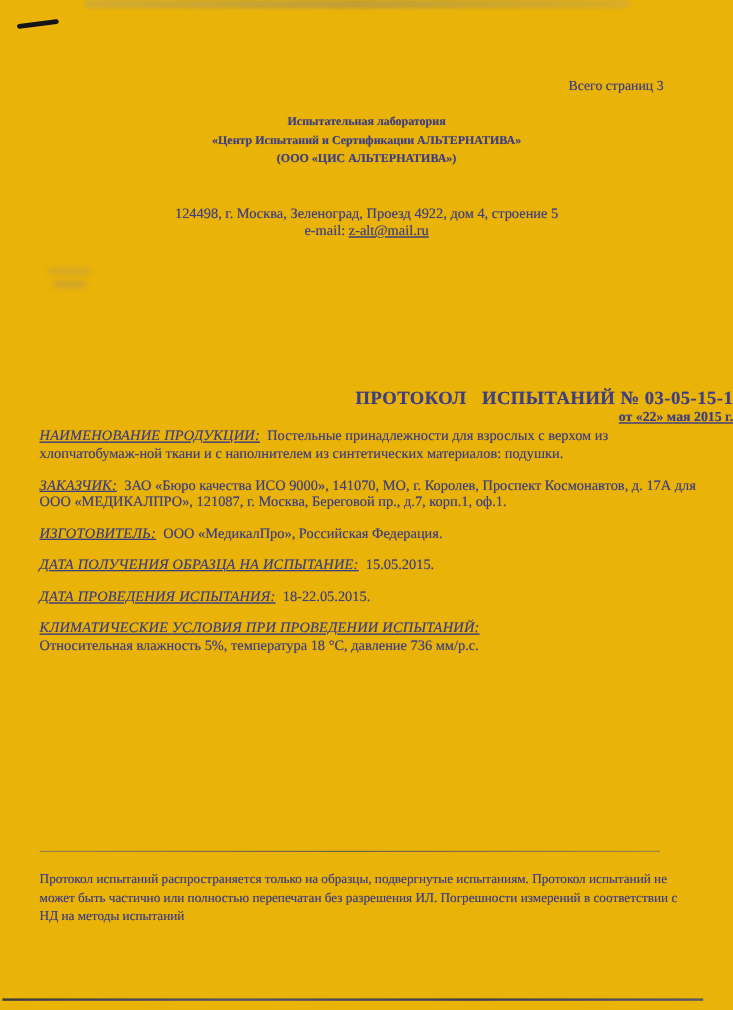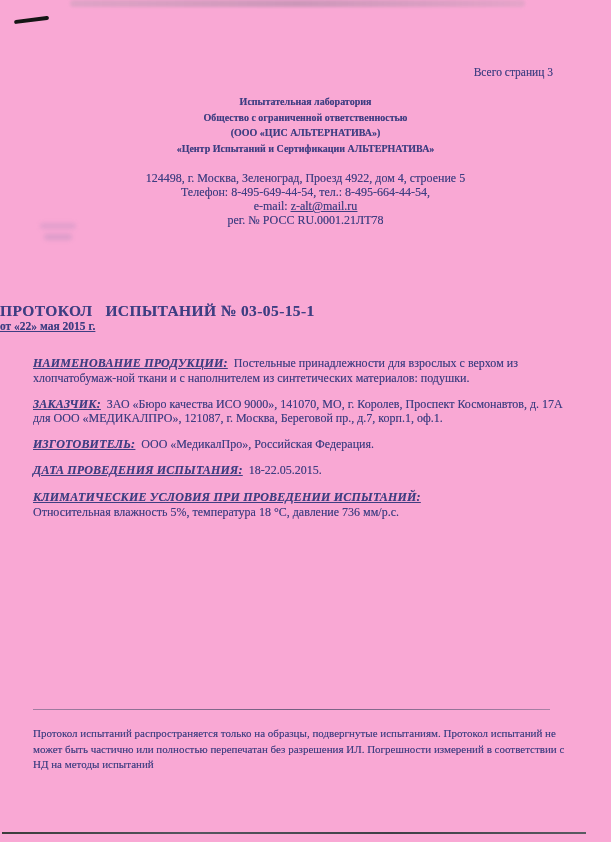--- a/index.html
+++ b/index.html
@@ -1,21 +1,21 @@
 <!DOCTYPE html>
 <html><head>
 <meta charset="utf-8">
 <style>
   html, body { margin: 0; padding: 0; background: #e9e9e9; }
   .page {
     position: relative;
     width: 611px;
     height: 842px;
     margin: 0 auto;
-    background: #f9a8d4;
+    background: #eab308;
     overflow: hidden;
     font-family: "Liberation Serif", "DejaVu Serif", serif;
     color: #3e3e82;
   }
   
   .smudge-top {
     position: absolute; left: 70px; top: 0; width: 455px; height: 7px;
     background: linear-gradient(90deg, rgba(150,150,160,0.25), rgba(120,120,135,0.35), rgba(150,150,160,0.2));
     filter: blur(1.5px); border-radius: 4px;
   }
@@ -50,35 +50,35 @@
     position: absolute; top: 94px; left: 0; width: 100%;
     text-align: center; font-weight: bold;
     font-size: 10px; line-height: 15.6px;
   }
   .contact-block {
     position: absolute; top: 171px; left: 0; width: 100%;
     text-align: center; font-size: 12px; line-height: 14px;
   }
   .contact-block .email { text-decoration: underline; }
   .title-block {
-    position: absolute; top: 302px; left: 0; width: 100%;
-    text-align: left;
+    position: absolute; top: 324px; left: 0; width: 100%;
+    text-align: right;
   }
   .title-main {
     font-weight: bold; font-size: 15.5px; letter-spacing: 0.4px;
     white-space: pre-wrap;
   }
   .title-date { font-weight: bold; font-size: 11.5px; margin-top: 0; text-decoration: underline; }
   .doc-body {
     position: absolute; top: 356px; left: 33px; width: 547px;
     font-size: 12px; line-height: 14.6px;
   }
   .sect { margin: 0 0 11.5px 0; }
   .sect .lbl {
-    font-weight: bold; font-style: italic; text-decoration: underline;
+    font-weight: normal; font-style: italic; text-decoration: underline;
     letter-spacing: 0.2px; margin-right: 6px;
   }
   .sect.stack .lbl { display: block; margin-right: 0; margin-bottom: 1px; }
   .footer-block {
     position: absolute; top: 726px; left: 33px; width: 549px;
     font-size: 11px; line-height: 15.6px;
   }
 </style>
 </head>
 <body>
@@ -87,48 +87,48 @@
 
   <div class="smudge-top"></div>
   <div class="pen-mark"></div>
   <div class="smudge-left-1"></div>
   <div class="smudge-left-2"></div>
 
   <div class="pages-note soft">Всего страниц 3</div>
 
   <div class="org-block soft">
     <div>Испытательная лаборатория</div>
-    <div>Общество с ограниченной ответственностью</div>
+    <div>«Центр Испытаний и Сертификации АЛЬТЕРНАТИВА»</div>
     <div>(ООО «ЦИС АЛЬТЕРНАТИВА»)</div>
-    <div>«Центр Испытаний и Сертификации АЛЬТЕРНАТИВА»</div>
   </div>
 
   <div class="contact-block soft">
     <div>124498, г. Москва, Зеленоград, Проезд 4922, дом 4, строение 5</div>
-    <div>Телефон: 8-495-649-44-54, тел.: 8-495-664-44-54,</div>
     <div><span>e-mail: </span><span class="email">z-alt@mail.ru</span></div>
-    <div>рег. № РОСС RU.0001.21ЛТ78</div>
   </div>
 
   <div class="title-block soft">
     <div class="title-main">ПРОТОКОЛ   ИСПЫТАНИЙ № 03-05-15-1</div>
     <div class="title-date">от «22» мая 2015 г.</div>
   </div>
 
   <div class="doc-body soft">
     <p class="sect">
       <span class="lbl">НАИМЕНОВАНИЕ ПРОДУКЦИИ:</span><span>Постельные принадлежности для взрослых с верхом из хлопчатобумаж-ной ткани и с наполнителем из синтетических материалов: подушки.</span>
     </p>
     <p class="sect">
       <span class="lbl">ЗАКАЗЧИК:</span><span>ЗАО «Бюро качества ИСО 9000», 141070, МО, г. Королев, Проспект Космонавтов, д. 17А для ООО «МЕДИКАЛПРО», 121087, г. Москва, Береговой пр., д.7, корп.1, оф.1.</span>
     </p>
     <p class="sect">
       <span class="lbl">ИЗГОТОВИТЕЛЬ:</span><span>ООО «МедикалПро», Российская Федерация.</span>
     </p>
     <p class="sect">
+      <span class="lbl">ДАТА ПОЛУЧЕНИЯ ОБРАЗЦА НА ИСПЫТАНИЕ:</span><span>15.05.2015.</span>
+    </p>
+    <p class="sect">
       <span class="lbl">ДАТА ПРОВЕДЕНИЯ ИСПЫТАНИЯ:</span><span>18-22.05.2015.</span>
     </p>
     <p class="sect stack">
       <span class="lbl">КЛИМАТИЧЕСКИЕ УСЛОВИЯ ПРИ ПРОВЕДЕНИИ ИСПЫТАНИЙ:</span><span>Относительная влажность 5%, температура 18 °С, давление 736 мм/р.с.</span>
     </p>
   </div>
 
   <div class="footer-rule"></div>
 
   <div class="footer-block soft">Протокол испытаний распространяется только на образцы, подвергнутые испытаниям. Протокол испытаний не может быть частично или полностью перепечатан без разрешения ИЛ. Погрешности измерений в соответствии с НД на методы испытаний</div>

